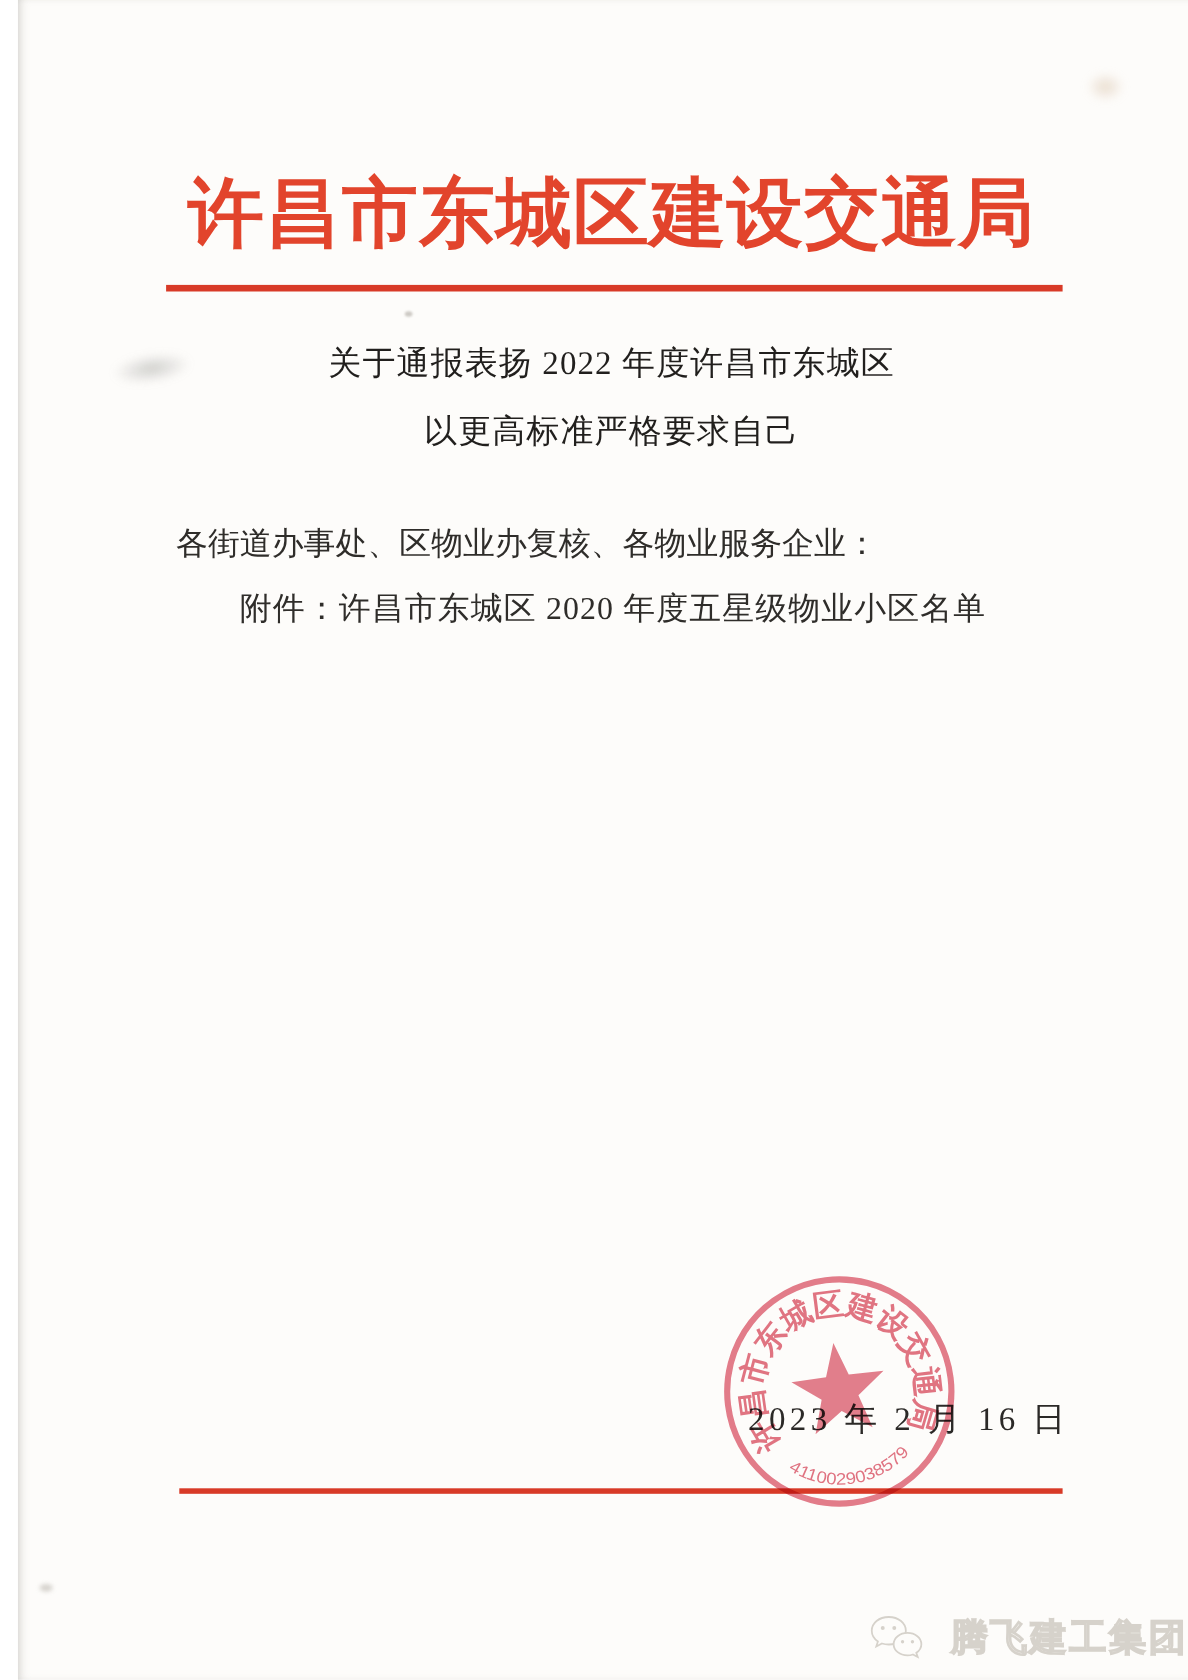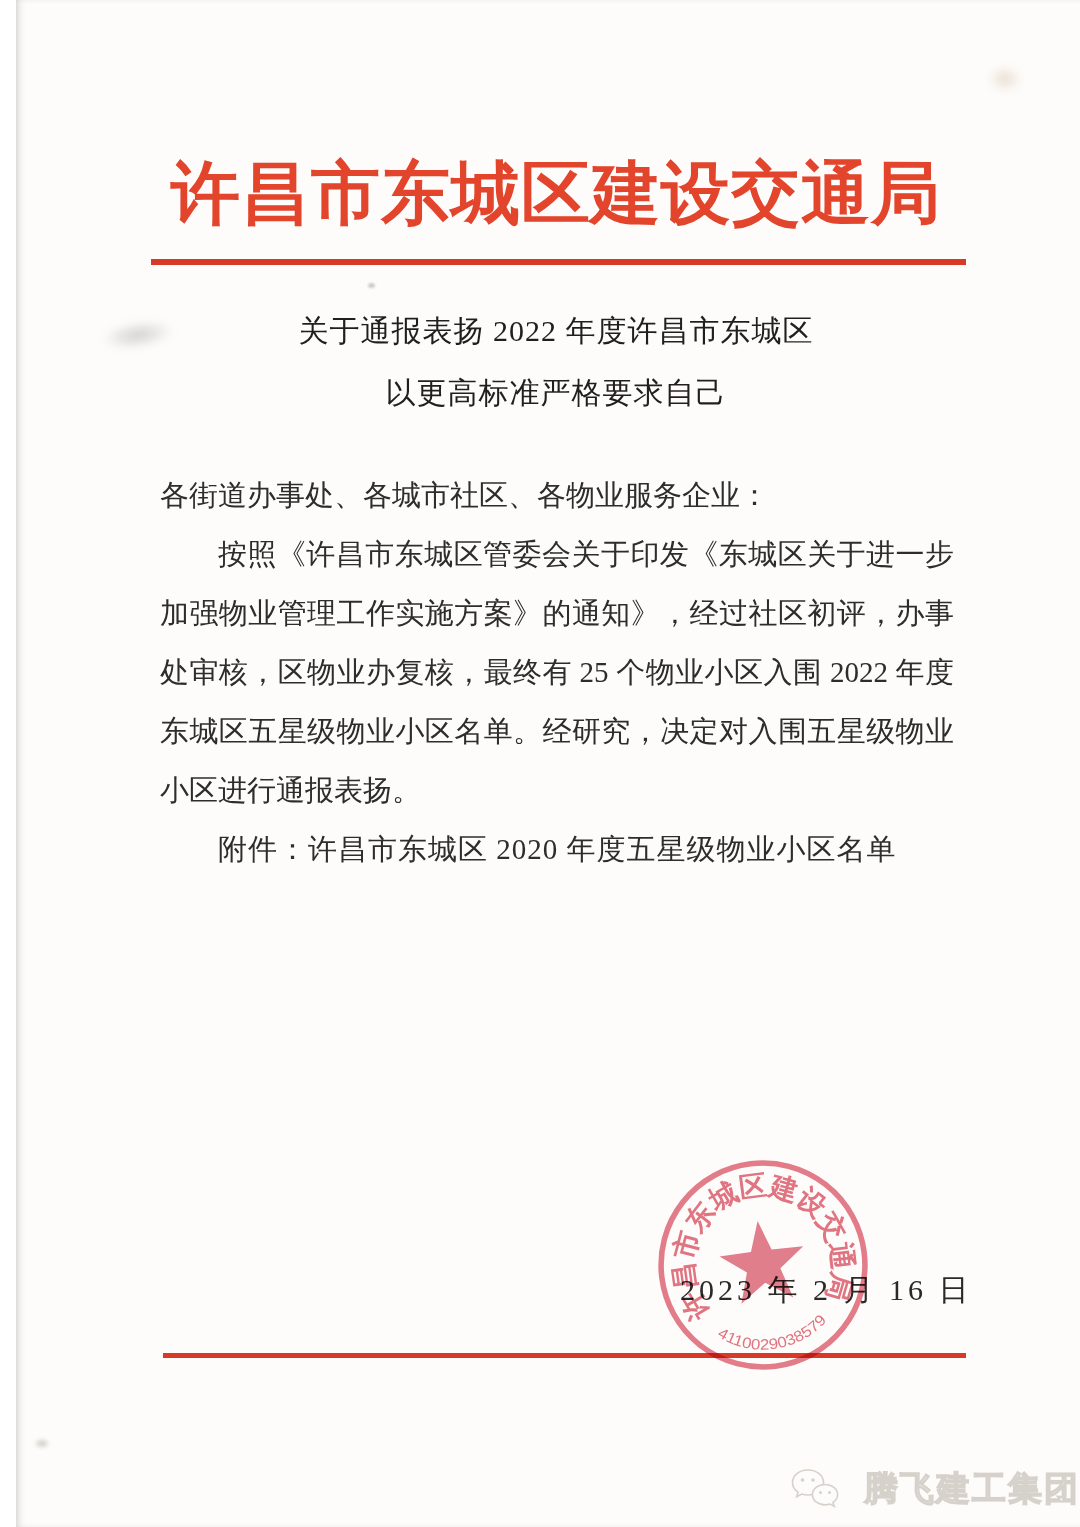--- a/index.html
+++ b/index.html
@@ -88,22 +88,21 @@
   <h1 class="agency">许昌市东城区建设交通局</h1>
 
   <div class="rule-top"></div>
 
   <div class="doc-title">
     <div>关于通报表扬 2022 年度许昌市东城区</div>
     <div>以更高标准严格要求自己</div>
   </div>
 
   <div class="body-text">
-    <p>各街道办事处、各城市社区、各物业服务企业：</p>
-    <p class="indent">按照《许昌市东城区管委会关于印发《东城区关于进一步加强物业管理工作实施方案》的通知》，经过社区初评，办事处审核，区物业办复核，最终有 25 个物业小区入围 2022 年度东城区五星级物业小区名单。经研究，决定对入围五星级物业小区进行通报表扬。</p>
+    <p>各街道办事处、区物业办复核、各物业服务企业：</p>
     <p class="attachment">附件：许昌市东城区 2020 年度五星级物业小区名单</p>
   </div>
 
   <div class="issue-date">2023 年 2 月 16 日</div>
 
   <svg class="seal" viewBox="0 0 220 220" aria-hidden="true">
     <defs>
       <path id="sealTopArc" d="M 53.5 149.6 A 69 69 0 1 1 166.5 149.6" fill="none"></path>
       <path id="sealNumArc" d="M 56 174.3 A 84 84 0 0 0 164 174.3" fill="none"></path>
     </defs>

